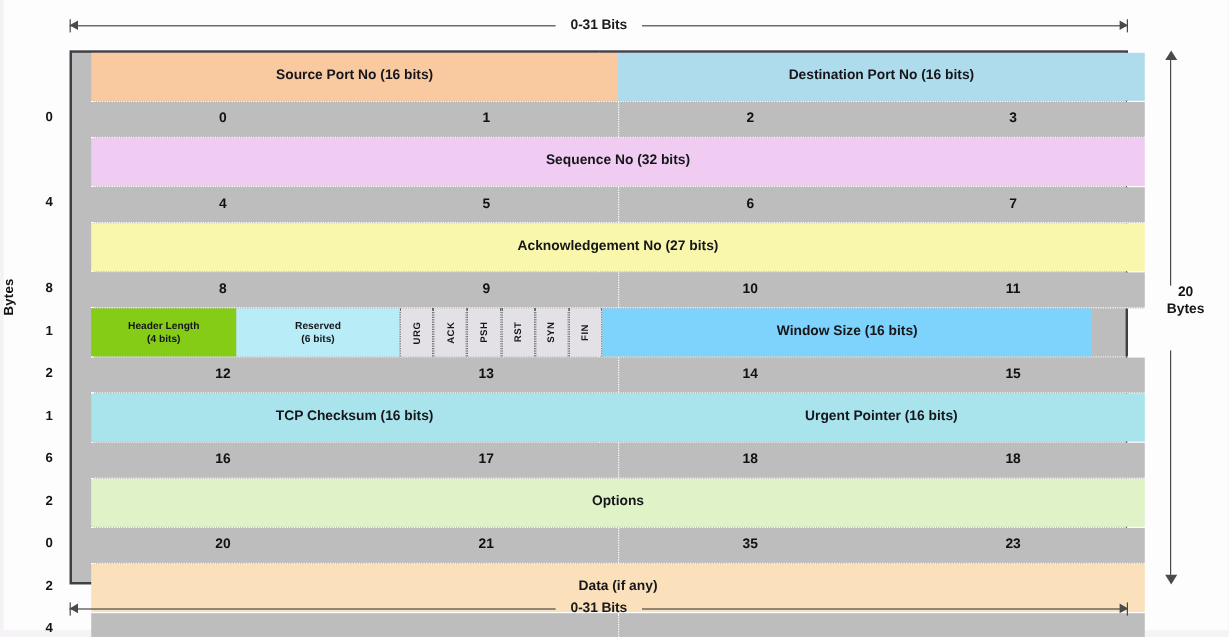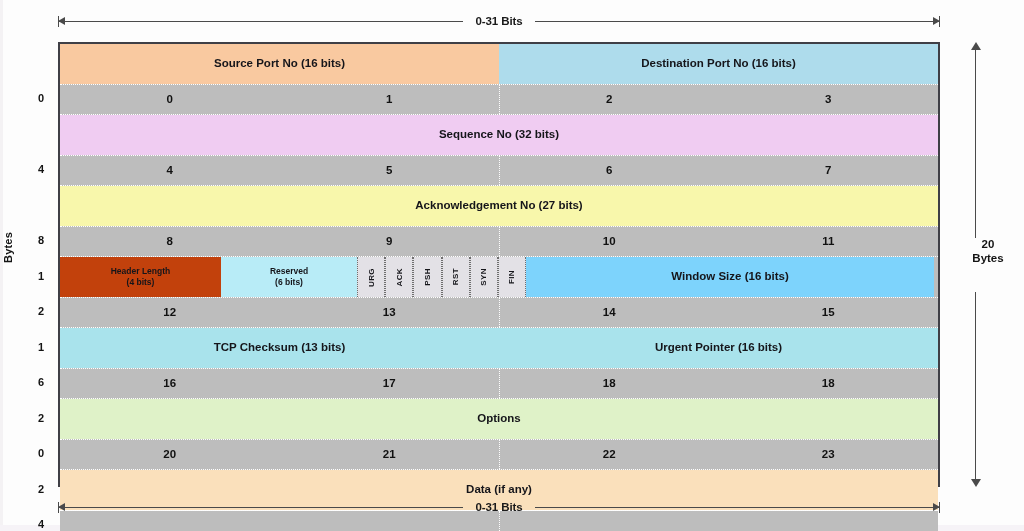--- a/index.html
+++ b/index.html
@@ -31,21 +31,21 @@
     white-space:nowrap;letter-spacing:-0.1px;
   }
 
   
   #grid{
     position:absolute;left:58px;top:42px;width:882px;height:445px;
     border:2px solid #3f3f46;
     box-sizing:border-box;
     background:#bdbdbd;
   }
-  .row{position:absolute;left:0;width:100%;box-sizing:border-box;display:flex;}
+  .row{position:absolute;left:16px;width:100%;box-sizing:border-box;display:flex;}
   .row.dashed{border-bottom:1px dotted #ffffff;}
   .cell{
     display:flex;align-items:center;justify-content:center;
     box-sizing:border-box;
     font-size:11.5px;font-weight:bold;color:#15151a;
     text-align:center;line-height:1.15;
     overflow:hidden;white-space:nowrap;
   }
   .cell.field{font-size:11.5px;}
   .cell.num{font-size:11.5px;color:#111;}
@@ -150,21 +150,21 @@
       <div class="row dashed" style="top: 142px; height: 41px;">
         <div class="cell field" style="width: 878px; background: rgb(248, 247, 171);">Acknowledgement No (27 bits)</div>
       </div>
       <div class="row dashed band-gray" style="top: 183px; height: 30px;">
         <div class="cell num" style="width: 219.5px;">8</div>
         <div class="cell num" style="width: 219.5px;">9</div>
         <div class="cell num" style="width: 219.5px; border-left: 1px dotted rgb(255, 255, 255);">10</div>
         <div class="cell num" style="width: 219.5px; text-align: center;">11</div>
       </div>
       <div class="row dashed" style="top: 213px; height: 41px;">
-        <div class="cell small" style="width: 161px; background: #c2410c;">
+        <div class="cell small" style="width: 121px; background: #84cc16;">
           <div>
             <div>Header Length</div>
             <div>(4 bits)</div>
           </div>
         </div>
         <div class="cell small" style="width: 136.09px; background: rgb(184, 236, 247);">
           <div>
             <div>Reserved</div>
             <div>(6 bits)</div>
           </div>
@@ -189,36 +189,36 @@
         </div>
         <div class="cell field" style="width: 408px; background: #7dd3fc;">Window Size (16 bits)</div>
       </div>
       <div class="row dashed band-gray" style="top: 254px; height: 30px;">
         <div class="cell num" style="width: 219.5px;">12</div>
         <div class="cell num" style="width: 219.5px;">13</div>
         <div class="cell num" style="width: 219.5px; border-left: 1px dotted rgb(255, 255, 255);">14</div>
         <div class="cell num" style="width: 219.5px;">15</div>
       </div>
       <div class="row dashed" style="top: 284px; height: 41px;">
-        <div class="cell field" style="width: 439px; background: rgb(169, 227, 236);">TCP Checksum (13 bits)</div>
+        <div class="cell field" style="width: 439px; background: rgb(169, 227, 236);">TCP Checksum (16 bits)</div>
         <div class="cell field" style="width: 439px; background: rgb(169, 227, 236);">Urgent Pointer (16 bits)</div>
       </div>
       <div class="row dashed band-gray" style="top: 325px; height: 30px;">
         <div class="cell num" style="width: 219.5px;">16</div>
         <div class="cell num" style="width: 219.5px;">17</div>
         <div class="cell num" style="width: 219.5px; border-left: 1px dotted rgb(255, 255, 255);">18</div>
         <div class="cell num" style="width: 219.5px;">18</div>
       </div>
       <div class="row dashed" style="top: 355px; height: 41px;">
         <div class="cell field" style="width: 878px; background: rgb(223, 242, 200);">Options</div>
       </div>
       <div class="row dashed band-gray" style="top: 396px; height: 30px;">
         <div class="cell num" style="width: 219.5px;">20</div>
         <div class="cell num" style="width: 219.5px;">21</div>
-        <div class="cell num" style="width: 219.5px; border-left: 1px dotted rgb(255, 255, 255);">22</div>
+        <div class="cell num" style="width: 219.5px; border-left: 1px dotted rgb(255, 255, 255);">35</div>
         <div class="cell num" style="width: 219.5px;">23</div>
       </div>
       <div class="row dashed" style="top: 426px; height: 41px;">
         <div class="cell field" style="width: 878px; background: rgb(250, 224, 187);">Data (if any)</div>
       </div>
       <div class="row band-gray" style="top: 467px; height: 30px;">
         <div class="cell num" style="width: 219.5px;"></div>
         <div class="cell num" style="width: 219.5px;"></div>
         <div class="cell num" style="width: 219.5px; border-left: 1px dotted rgb(255, 255, 255);"></div>
         <div class="cell num" style="width: 219.5px;"></div>

